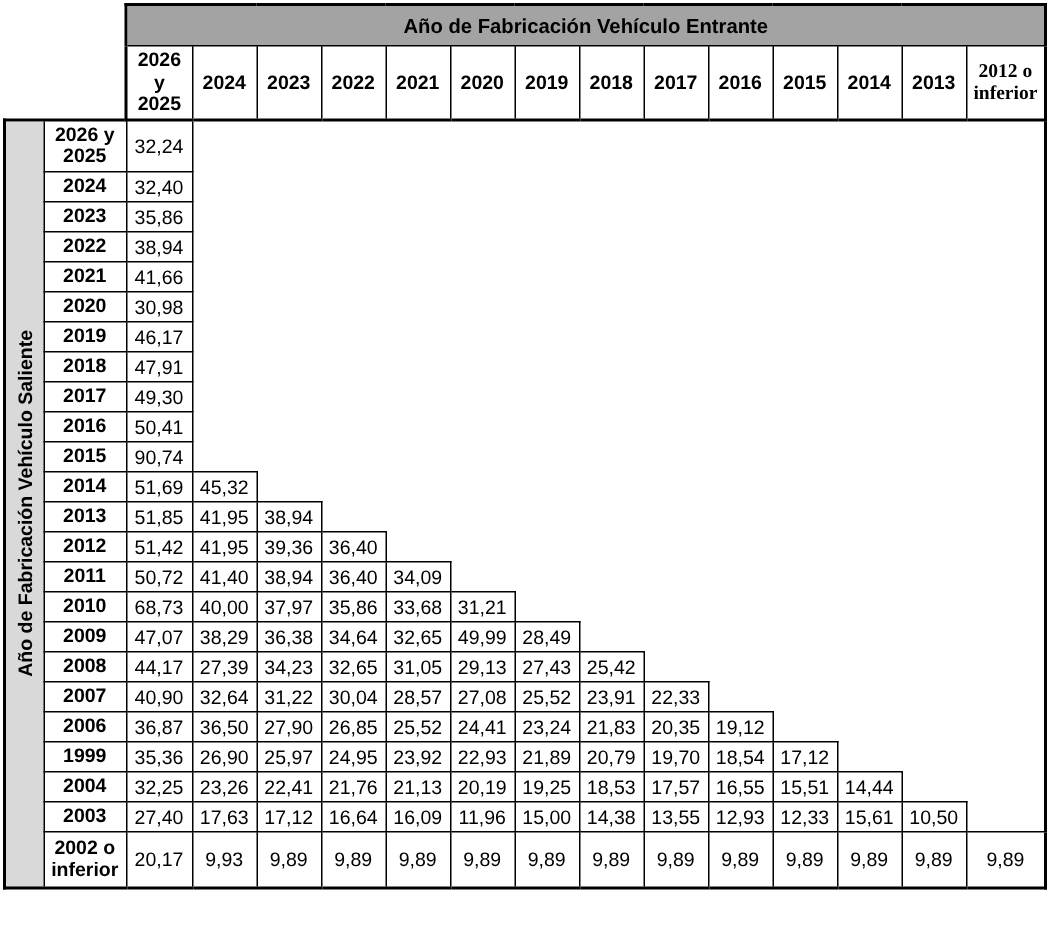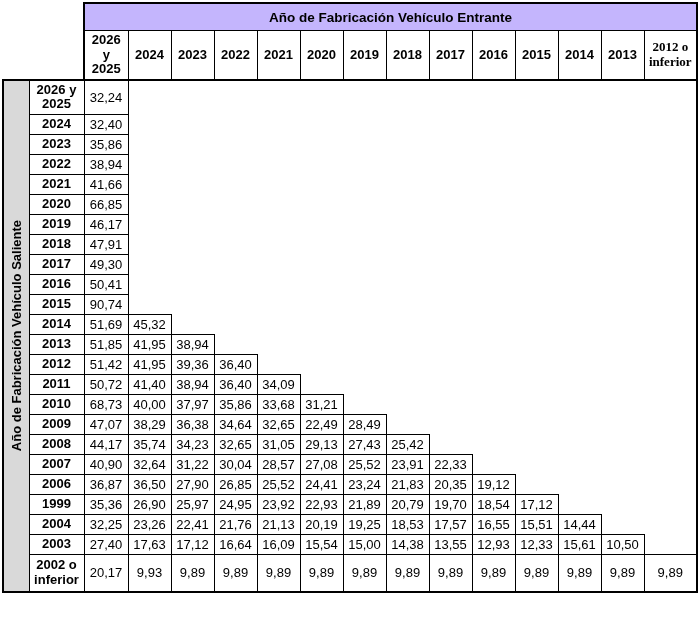--- a/index.html
+++ b/index.html
@@ -14,21 +14,21 @@
   td{padding:0 2px;text-align:center;vertical-align:middle;font-size:13px;overflow:hidden;}
   
   col.c-strip{width:26px;}
   col.c-rowhdr{width:55px;}
   col.c-first{width:44px;}
   col.c-mid{width:43px;}
   col.c-last{width:53px;}
   
   .corner{border:none;background:#fff;}
   .banner{
-    background:#c4b5fd;font-weight:bold;font-size:13.5px;height:26px;
+    background:#a3a3a3;font-weight:bold;font-size:13.5px;height:26px;
     border:1px solid #000;border-top-width:2px;border-left-width:2px;border-right-width:2px;
   }
   
   #year-row td{
     font-weight:bold;height:48px;line-height:1.15;
     border:1px solid #000;border-bottom-width:2px;
   }
   #year-row td:first-child{border-left-width:2px;}
   #year-row td:last-child{border-right-width:2px;font-family:Liberation Serif, serif;}
   
@@ -118,21 +118,21 @@
         <td class="val">38,94</td>
         <td class="filler" colspan="13"></td>
       </tr>
       <tr>
         <td class="rowhdr">2021</td>
         <td class="val">41,66</td>
         <td class="filler" colspan="13"></td>
       </tr>
       <tr>
         <td class="rowhdr">2020</td>
-        <td class="val">66,85</td>
+        <td class="val">30,98</td>
         <td class="filler" colspan="13"></td>
       </tr>
       <tr>
         <td class="rowhdr">2019</td>
         <td class="val">46,17</td>
         <td class="filler" colspan="13"></td>
       </tr>
       <tr>
         <td class="rowhdr">2018</td>
         <td class="val">47,91</td>
@@ -193,28 +193,28 @@
         <td class="val">31,21</td>
         <td class="filler" colspan="8"></td>
       </tr>
       <tr>
         <td class="rowhdr">2009</td>
         <td class="val">47,07</td>
         <td class="val">38,29</td>
         <td class="val">36,38</td>
         <td class="val">34,64</td>
         <td class="val">32,65</td>
-        <td class="val">22,49</td>
+        <td class="val">49,99</td>
         <td class="val">28,49</td>
         <td class="filler" colspan="7"></td>
       </tr>
       <tr>
         <td class="rowhdr">2008</td>
         <td class="val">44,17</td>
-        <td class="val">35,74</td>
+        <td class="val">27,39</td>
         <td class="val">34,23</td>
         <td class="val">32,65</td>
         <td class="val">31,05</td>
         <td class="val">29,13</td>
         <td class="val">27,43</td>
         <td class="val">25,42</td>
         <td class="filler" colspan="6"></td>
       </tr>
       <tr>
         <td class="rowhdr">2007</td>
@@ -274,21 +274,21 @@
         <td class="val">14,44</td>
         <td class="filler" colspan="2"></td>
       </tr>
       <tr>
         <td class="rowhdr">2003</td>
         <td class="val">27,40</td>
         <td class="val">17,63</td>
         <td class="val">17,12</td>
         <td class="val">16,64</td>
         <td class="val">16,09</td>
-        <td class="val">15,54</td>
+        <td class="val">11,96</td>
         <td class="val">15,00</td>
         <td class="val">14,38</td>
         <td class="val">13,55</td>
         <td class="val">12,93</td>
         <td class="val">12,33</td>
         <td class="val">15,61</td>
         <td class="val">10,50</td>
         <td class="filler" colspan="1"></td>
       </tr>
       <tr>

